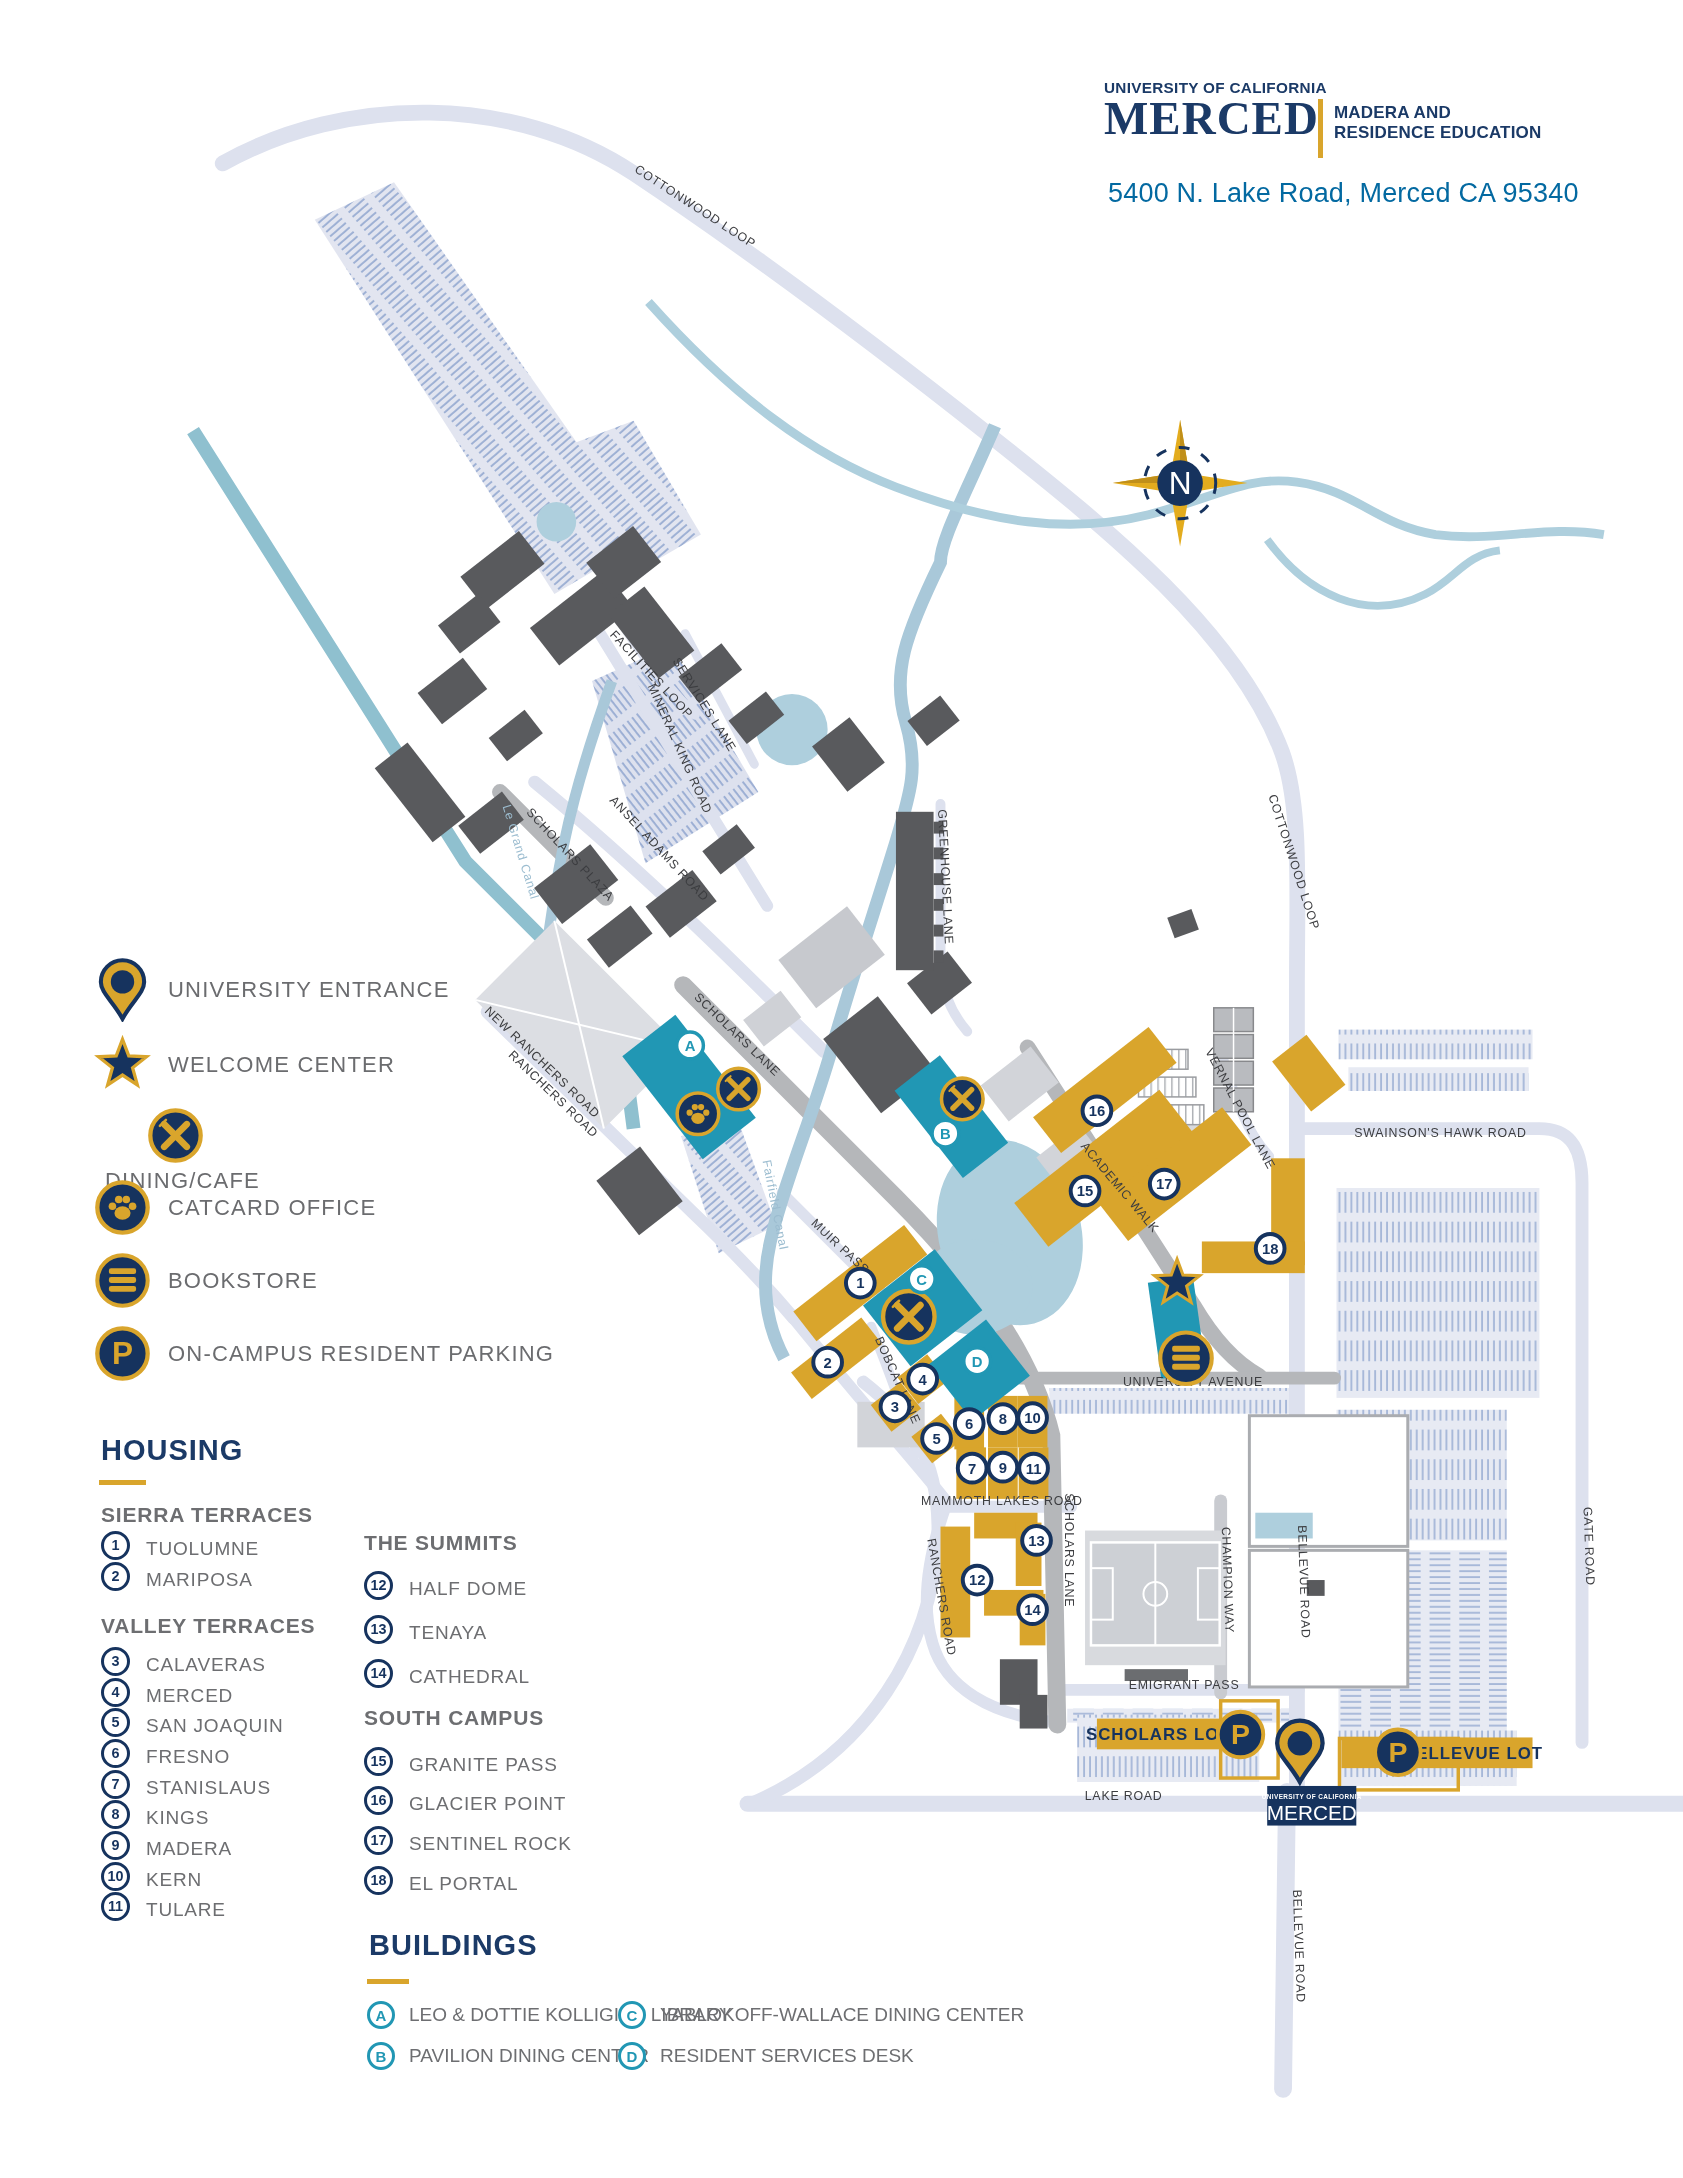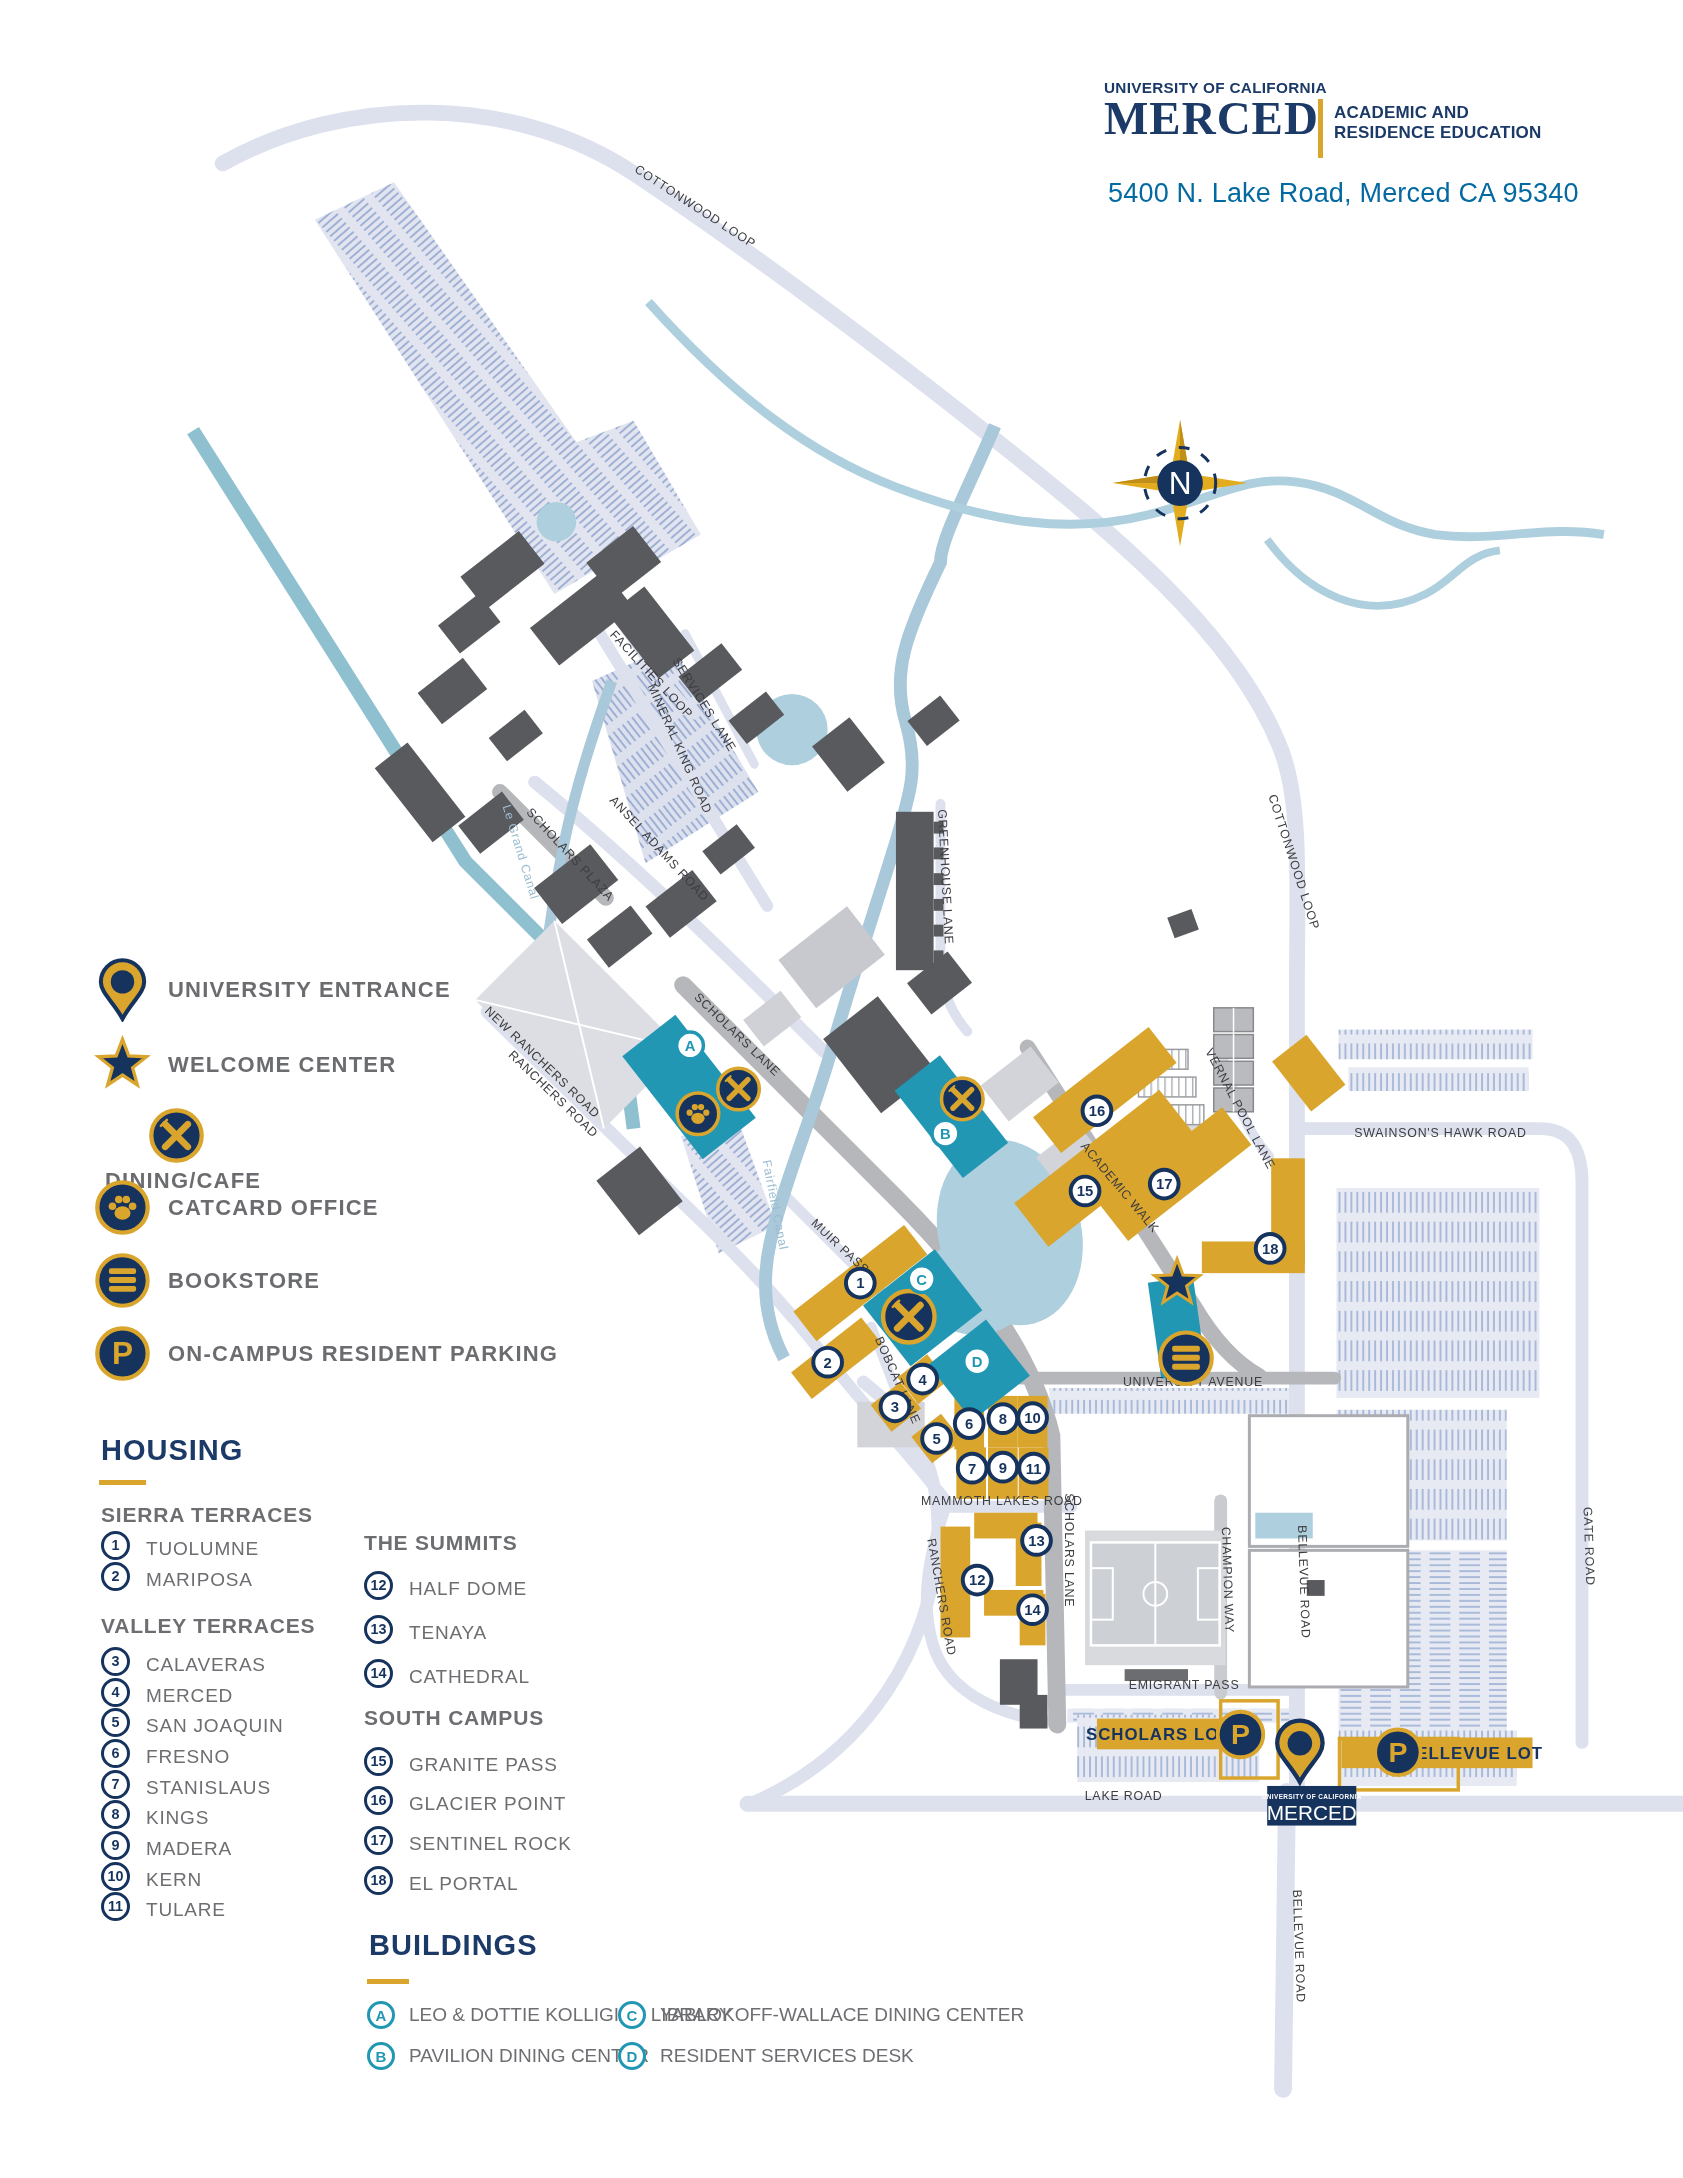--- a/index.html
+++ b/index.html
@@ -11,21 +11,21 @@
   #hdr{left:1104px;top:79px;width:515px;}
   .brand-top{font-size:15.3px;font-weight:bold;color:#1b3a67;letter-spacing:0.3px;}
   .brand-name{font-family:"Liberation Serif",serif;font-size:47px;font-weight:bold;color:#1b3a67;letter-spacing:1px;line-height:.92;}
   .hdr-div{position:absolute;left:214px;top:20px;width:5px;height:59px;background:#d9a52c;}
   .dept{position:absolute;left:230px;top:24px;font-size:17px;font-weight:bold;color:#1b3a67;line-height:1.2;letter-spacing:0.2px;}
   .addr{position:absolute;left:4px;top:99px;font-size:27px;color:#0369a1;letter-spacing:0.2px;}
   
   #legend{left:91px;top:943px;width:554px;}
   .lg-row{position:absolute;left:0;height:59px;display:flex;align-items:center;}
   .lg-ic{width:63px;display:flex;justify-content:center;align-items:center;flex:none;}
-  .lg-lb{margin-left:14px;font-size:22px;color:#6b6c6f;letter-spacing:1.2px;font-weight:700;white-space:nowrap;}
+  .lg-lb{margin-left:14px;font-size:22px;color:#6b6c6f;letter-spacing:1.2px;font-weight:400;white-space:nowrap;}
   
   #housing{left:99px;top:1434px;width:634px;height:525px;}
   #bldgs{left:367px;top:1929px;width:950px;height:178px;}
   .sec-title{position:absolute;font-size:29px;font-weight:bold;color:#1b3a67;letter-spacing:1px;}
   .sec-rule{position:absolute;width:47px;height:5px;background:#d9a52c;}
   .grp-h{position:absolute;font-size:21px;font-weight:bold;color:#6d6e71;letter-spacing:0.8px;white-space:nowrap;}
   .it-row{position:absolute;display:flex;align-items:center;white-space:nowrap;}
   .num-c{width:23px;height:23px;border:3.5px solid #16335e;border-radius:50%;color:#16335e;
          font-size:14.4px;font-weight:bold;display:flex;align-items:center;justify-content:center;flex:none;background:#fff;}
   .let-c{width:22px;height:22px;border:3px solid #2197b4;border-radius:50%;color:#2197b4;
@@ -440,21 +440,21 @@
         </g>
       </g>
 </svg>
 
   <div id="hdr" class="ov">
     <div style="position:relative;">
       <div class="brand-top">UNIVERSITY OF CALIFORNIA</div>
       <div class="brand-name">MERCED</div>
       <div class="hdr-div"></div>
       <div class="dept">
-        <div>ACADEMIC AND</div>
+        <div>MADERA AND</div>
         <div>RESIDENCE EDUCATION</div>
       </div>
       <div class="addr">5400 N. Lake Road, Merced CA 95340</div>
     </div>
   </div>
 
   <div id="legend" class="ov">
       <div class="lg-row" style="top: 17px;">
         <span class="lg-ic">
       <svg width="65" height="65" viewBox="-30 -76 60 80">

